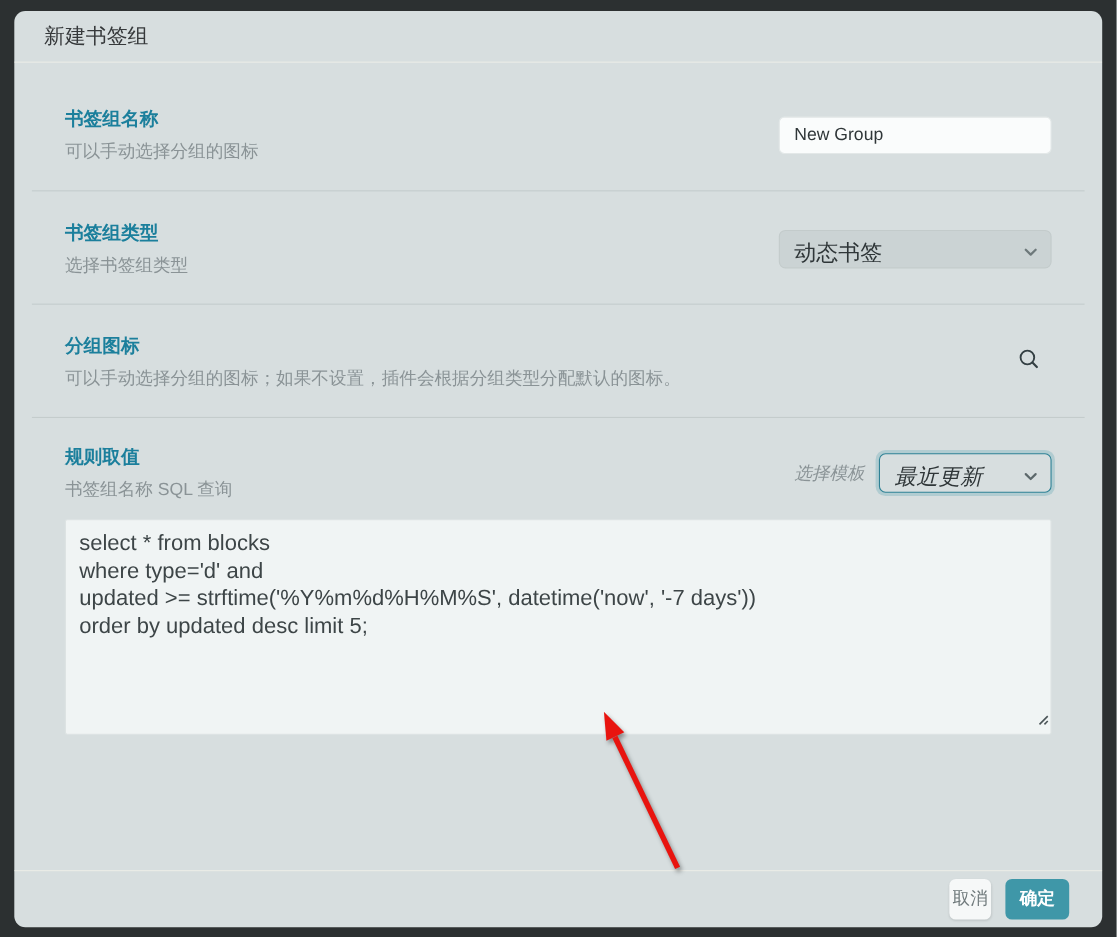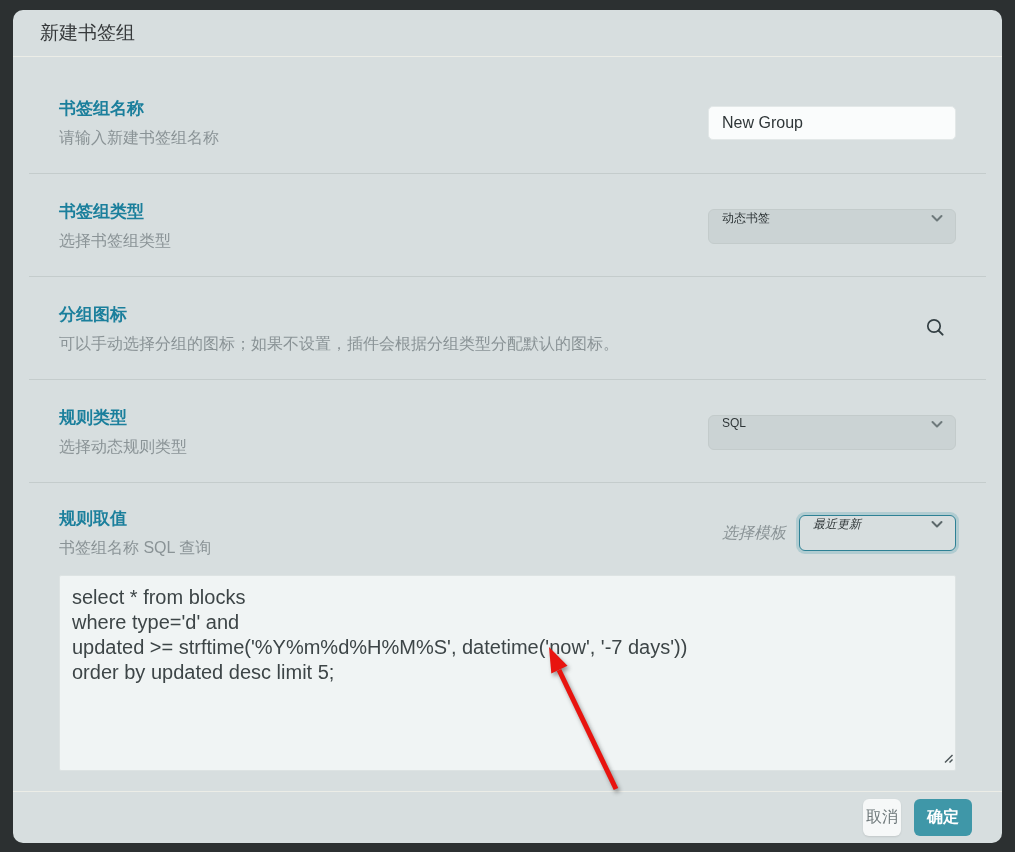--- a/index.html
+++ b/index.html
@@ -67,24 +67,24 @@
     font-family: "Liberation Sans", sans-serif;
     outline: none;
     flex: 0 0 auto;
   }
   .select {
     width: 248px; height: 35px;
     background: #cbd3d4;
     border: 1px solid #c3cbcb;
     border-radius: 6px;
     padding: 0 10px 0 13px;
-    font-size: 12px;
+    font-size: 20px;
     color: #2f3638;
     display: flex;
-    align-items: flex-start;
+    align-items: flex-end;
     justify-content: space-between;
     cursor: pointer;
     flex: 0 0 auto;
   }
   .icon-btn {
     flex: 0 0 auto;
     width: 30px; height: 30px;
     display: flex;
     align-items: center;
     justify-content: center;
@@ -182,21 +182,21 @@
 
   <div class="dialog-header">
     <div class="dialog-title">新建书签组</div>
   </div>
 
   <div class="dialog-body">
 
     <div class="row">
       <div class="row-text">
         <div class="field-label">书签组名称</div>
-        <div class="field-desc">请输入新建书签组名称</div>
+        <div class="field-desc">可以手动选择分组的图标</div>
       </div>
       <input class="text-input" type="text" value="New Group" style="">
     </div>
 
     <div class="row">
       <div class="row-text">
         <div class="field-label">书签组类型</div>
         <div class="field-desc">选择书签组类型</div>
       </div>
       <div class="select">
@@ -217,34 +217,20 @@
       <div class="icon-btn">
         <span>
           <svg width="21" height="21" viewBox="0 0 21 21">
             <circle cx="9" cy="9" r="6.2" fill="none" stroke="#333f43" stroke-width="1.7"></circle>
             <line x1="13.6" y1="13.6" x2="17.6" y2="17.6" stroke="#333f43" stroke-width="2" stroke-linecap="round"></line>
           </svg>
         </span>
       </div>
     </div>
 
-    <div class="row">
-      <div class="row-text">
-        <div class="field-label">规则类型</div>
-        <div class="field-desc">选择动态规则类型</div>
-      </div>
-      <div class="select">
-        <span>SQL</span>
-        <span>
-          <svg width="16" height="16" viewBox="0 0 16 16">
-              <polyline points="3.5,6 8,10.5 12.5,6" fill="none" stroke="#6e797b" stroke-width="2" stroke-linecap="round" stroke-linejoin="round"></polyline>
-            </svg>
-        </span>
-      </div>
-    </div>
 
     <div class="row rule-row no-border" style="display:block;">
       <div class="rule-head">
         <div class="row-text">
           <div class="field-label">规则取值</div>
           <div class="field-desc">书签组名称 SQL 查询</div>
         </div>
         <div class="template-group">
           <span class="template-label">选择模板</span>
           <div class="select focused">

